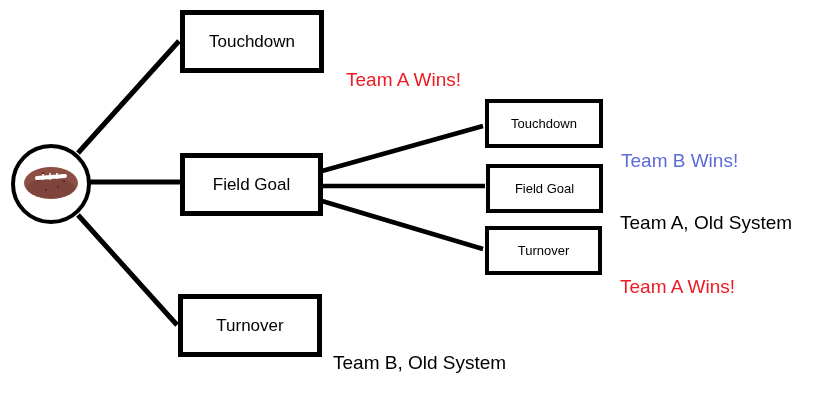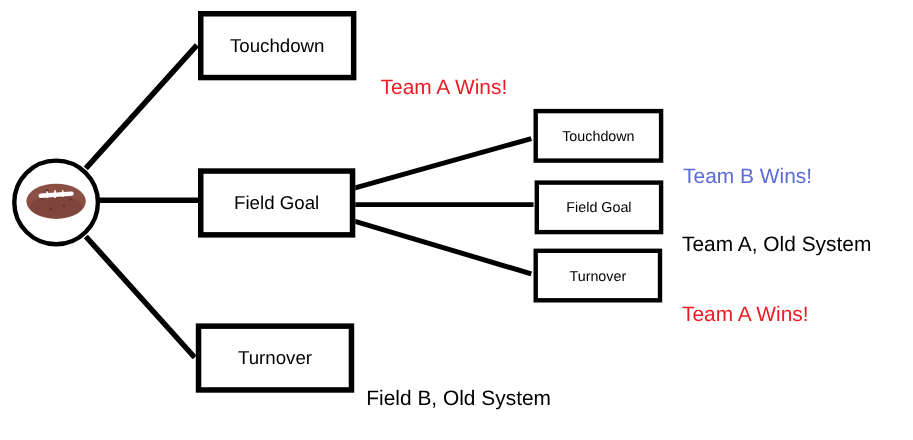--- a/index.html
+++ b/index.html
@@ -96,15 +96,15 @@
     <span>Field Goal</span>
   </div>
   <div class="node small" id="box-l2-turnover">
     <span>Turnover</span>
   </div>
 
   <div class="outcome" id="out-a-wins-top" style="color: rgb(237, 28, 36);">Team A Wins!</div>
   <div class="outcome" id="out-b-wins" style="color: rgb(91, 107, 217);">Team B Wins!</div>
   <div class="outcome" id="out-a-old-system" style="color: rgb(0, 0, 0);">Team A, Old System</div>
   <div class="outcome" id="out-a-wins-mid" style="color: rgb(237, 28, 36);">Team A Wins!</div>
-  <div class="outcome" id="out-b-old-system" style="color: rgb(0, 0, 0);">Field B, Old System</div>
+  <div class="outcome" id="out-b-old-system" style="color: rgb(0, 0, 0);">Team B, Old System</div>
 
 </div>
 
 </body></html>

